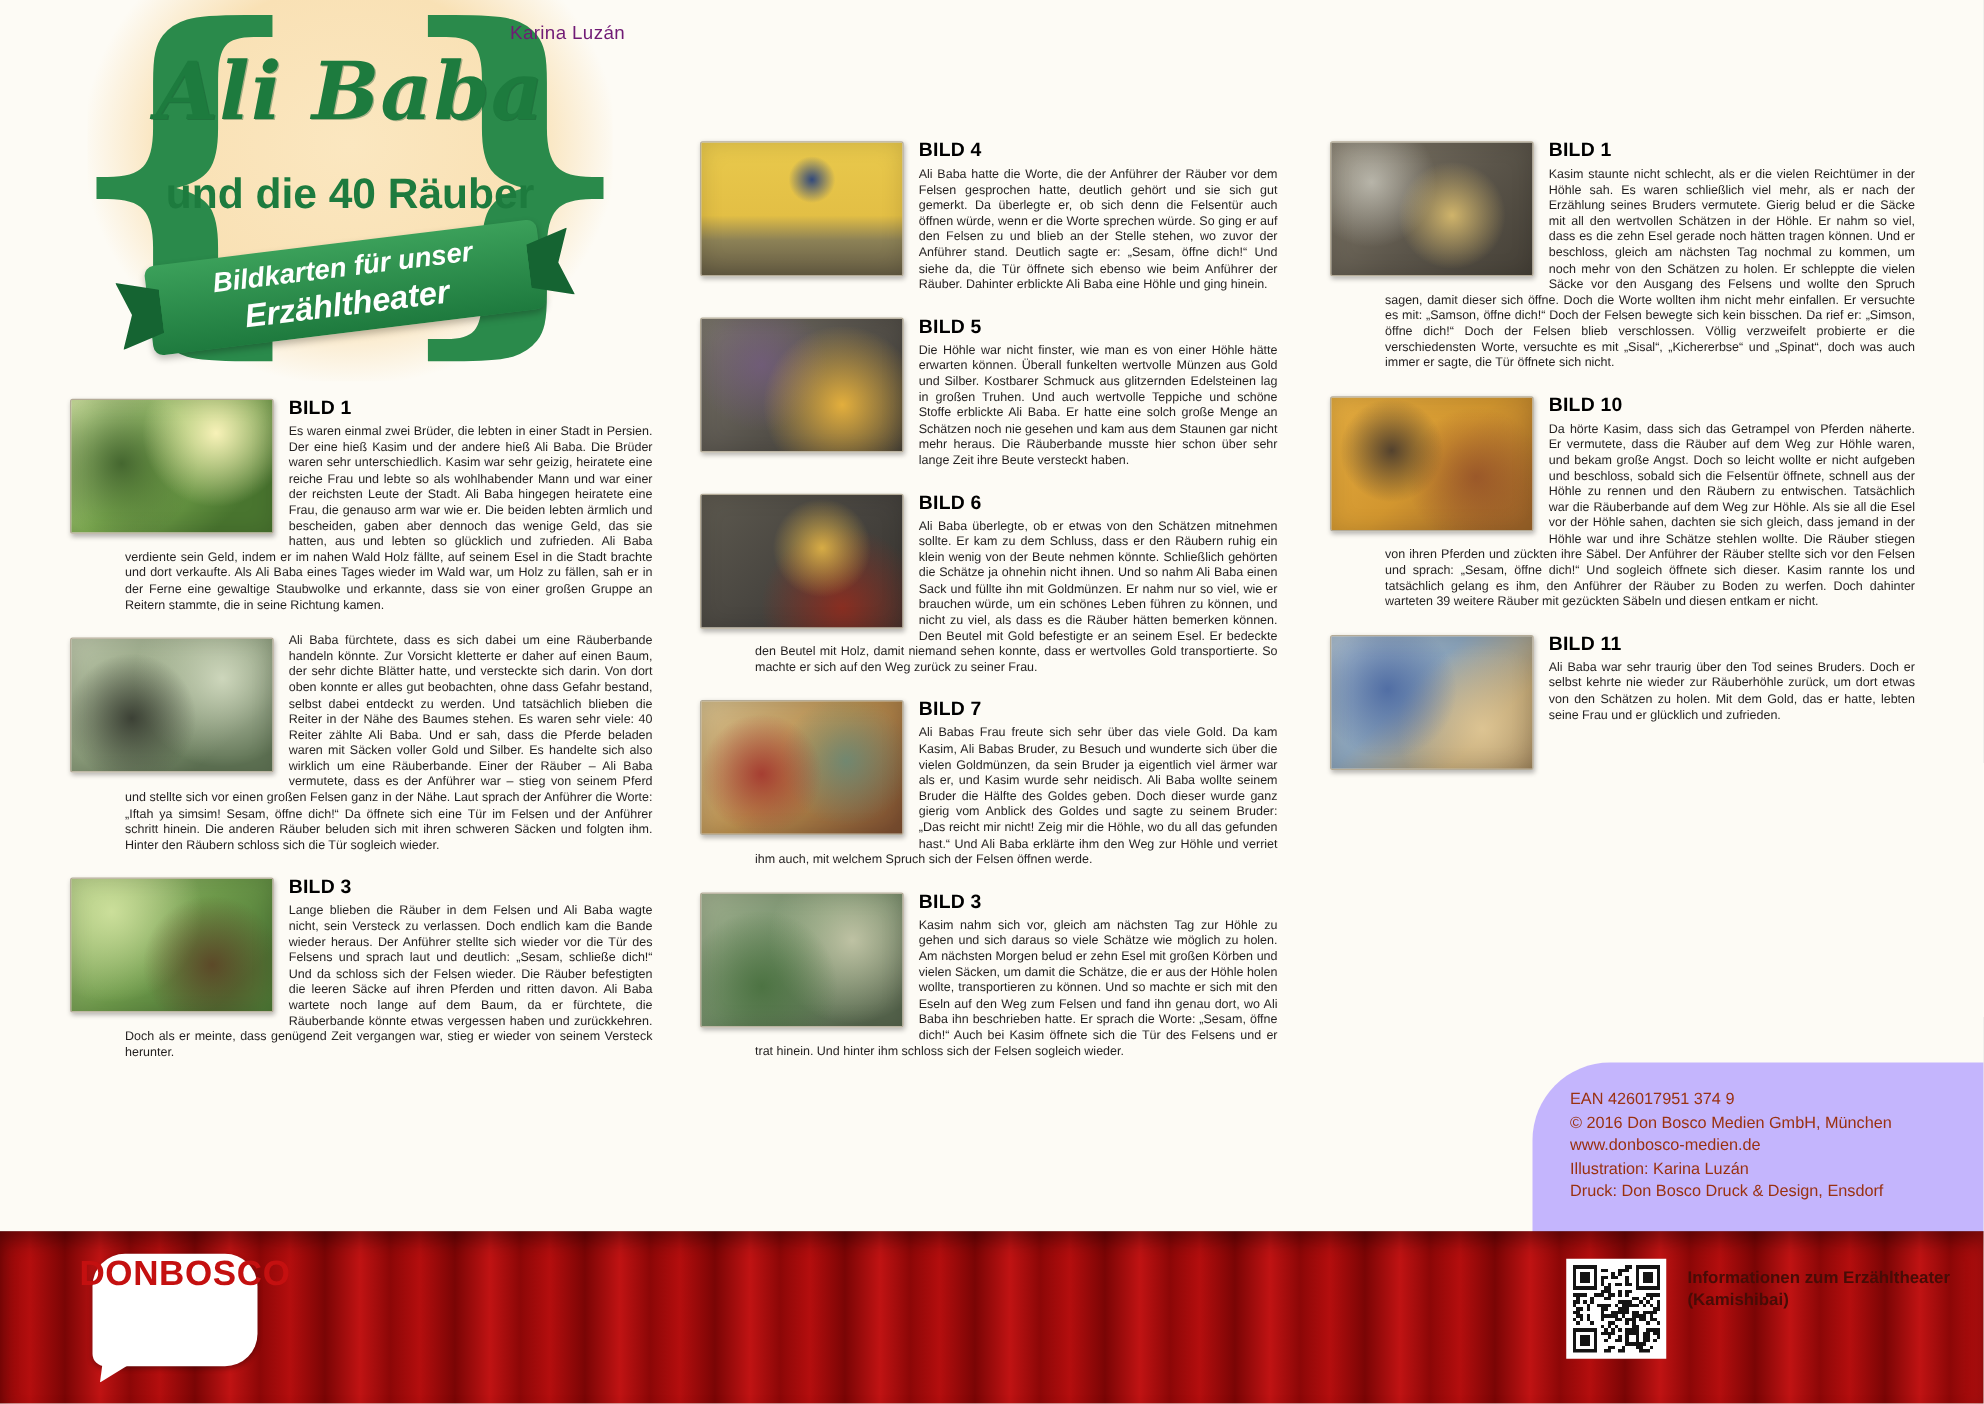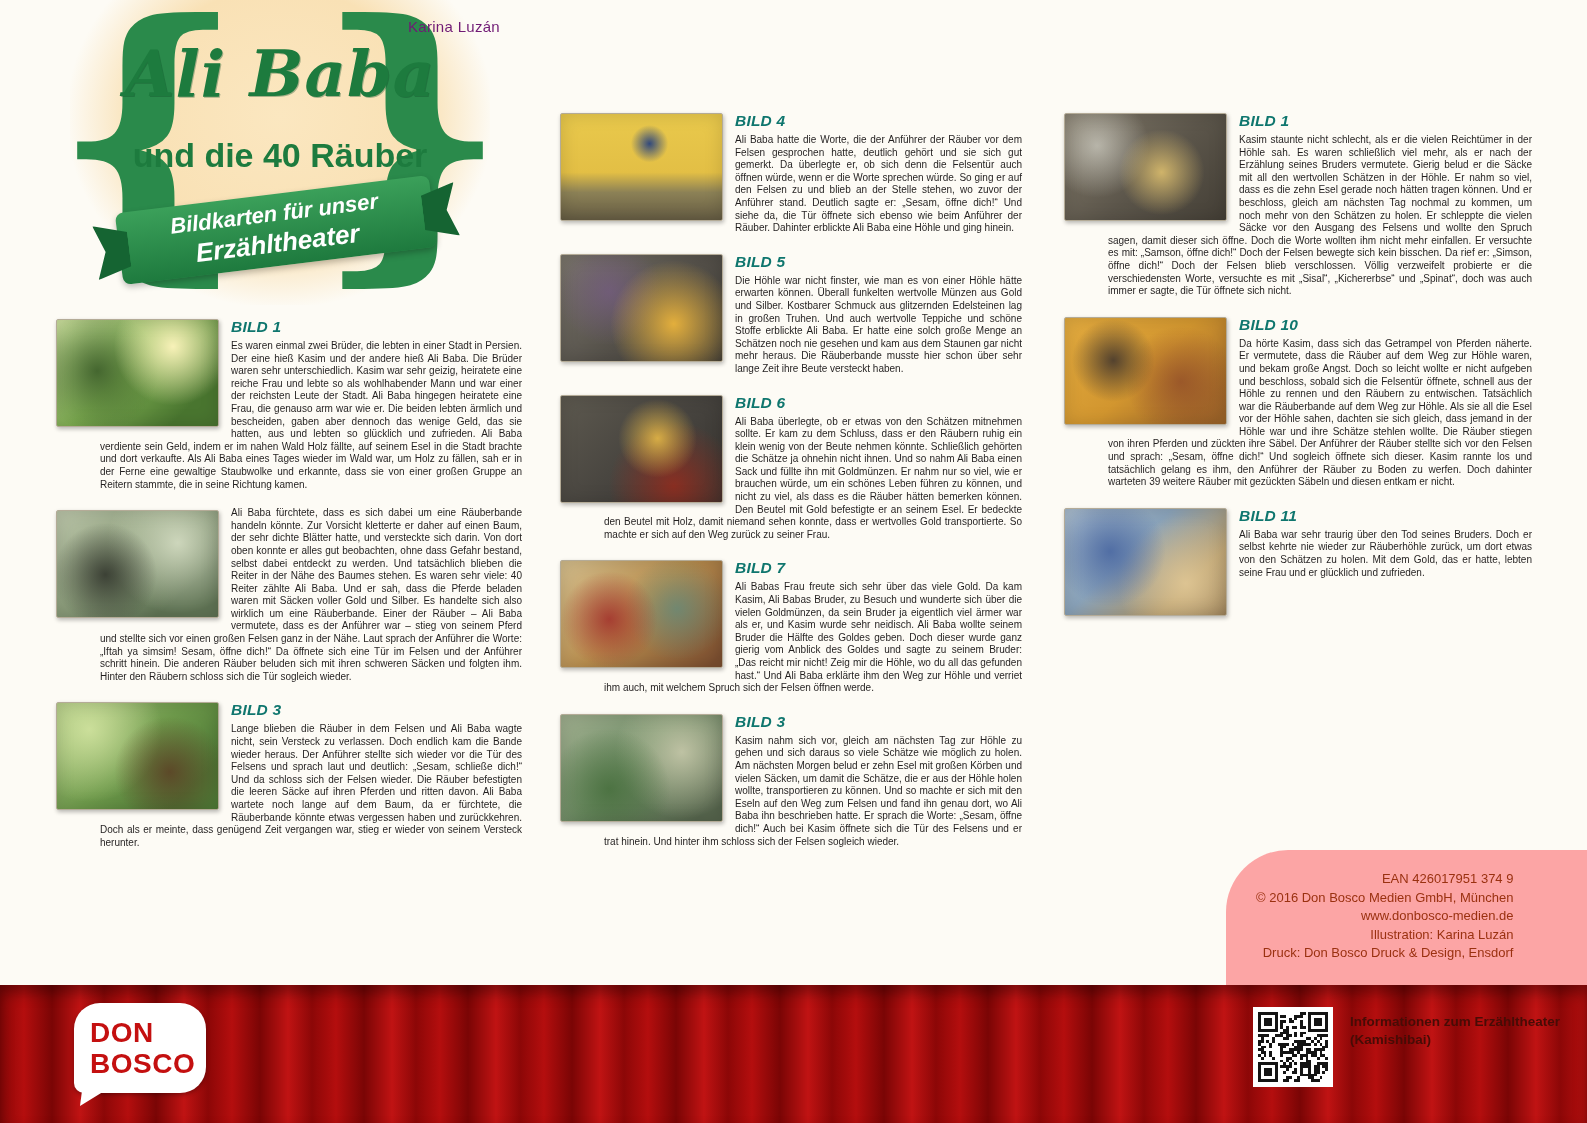--- a/index.html
+++ b/index.html
@@ -35,21 +35,21 @@
   
   .col { position:absolute; }
   .col1 { left:56px;  top:316px; width:466px; }
   .col2 { left:560px; top:110px; width:462px; }
   .col3 { left:1064px;top:110px; width:468px; }
   .story { margin-bottom:16px; }
   .story::after { content:""; display:block; clear:both; }
   .thumb { float:left; width:163px; height:108px; margin:3px 12px 5px 0;
     border:1px solid #b4ab97; border-radius:2px;
     box-shadow:1px 2px 4px rgba(0,0,0,.28), inset 0 0 18px rgba(0,0,0,.15); }
-  .bh { color:#0f766e; font-size:15.5px; font-weight:bold; letter-spacing:.2px; padding-top:2px; margin-bottom:4px;font-style:italic; }
+  .bh { color:#000000; font-size:15.5px; font-weight:bold; letter-spacing:.2px; padding-top:2px; margin-bottom:4px; }
   .bt { font-size:10px; line-height:1.26; color:#221f1f; text-align:justify; hyphens:auto;margin-left:44px; }
 
   
   .t1 { background:
     radial-gradient(circle at 72% 25%, rgba(255,246,190,.95), rgba(255,246,190,0) 42%),
     radial-gradient(circle at 25% 48%, rgba(55,88,38,.85), rgba(55,88,38,0) 46%),
     linear-gradient(135deg,#cfe3a0,#7fae52 45%,#49752f 82%); }
   .t2 { background:
     radial-gradient(circle at 30% 60%, rgba(40,42,36,.8), rgba(40,42,36,0) 40%),
     radial-gradient(circle at 75% 30%, rgba(214,222,196,.9), rgba(214,222,196,0) 50%),
@@ -90,32 +90,32 @@
     radial-gradient(circle at 75% 70%, rgba(225,200,150,.9), rgba(225,200,150,0) 48%),
     linear-gradient(135deg,#a9bcce,#8aa3ba 40%,#b49а6a 75%,#8a6f4a 100%); }
   
   .t11 { background:
     radial-gradient(circle at 28% 40%, rgba(70,100,160,.85), rgba(70,100,160,0) 42%),
     radial-gradient(circle at 75% 70%, rgba(225,200,150,.9), rgba(225,200,150,0) 48%),
     linear-gradient(135deg,#a9bcce,#8aa3ba 40%,#b49a6a 75%,#8a6f4a 100%); }
 
   
   .imprint { position:absolute; left:1226px; top:850px; width:361px; height:136px;
-    background:#fca5a5; border-top-left-radius:62px;text-align:right; }
+    background:#c4b5fd; border-top-left-radius:62px; }
   .imprint-text { position:absolute; left:30px; top:20px; font-size:13px; line-height:18.5px; color:#9a3110; }
   .imprint-text p { margin:0; }
 
   
   .curtain { position:absolute; left:0; top:985px; width:1587px; height:138px;
     background:repeating-linear-gradient(90deg,
       #8c0707 0px, #b40e0e 24px, #7a0505 52px, #c01313 80px, #8c0707 104px);
     box-shadow:inset 0 8px 14px rgba(0,0,0,.35); }
   .donbosco { position:absolute; left:74px; top:18px; width:132px; height:90px;
     background:#fff; border-radius:26px 26px 26px 10px;
-    display:flex; flex-direction:column; justify-content:center; padding-left:16px;
+    display:flex; flex-direction:row; justify-content:center; padding-left:16px;
     box-shadow:0 2px 4px rgba(0,0,0,.3); }
   .donbosco::after { content:""; position:absolute; left:6px; bottom:-13px; width:26px; height:16px;
     background:#fff; clip-path:polygon(0 100%,8% 0,100% 0); }
   .donbosco span { color:#c41010; font-weight:bold; font-size:28px; line-height:31px; letter-spacing:.5px; }
   .qr { position:absolute; left:1253px; top:22px; width:80px; height:80px; background:#fff; padding:5px; }
   .qr svg { width:100%; height:100%; display:block; }
   .qr-label { position:absolute; left:1350px; top:28px; font-size:13.5px; font-weight:bold;
     color:#470c06; line-height:18px; }
 </style>
 </head>

